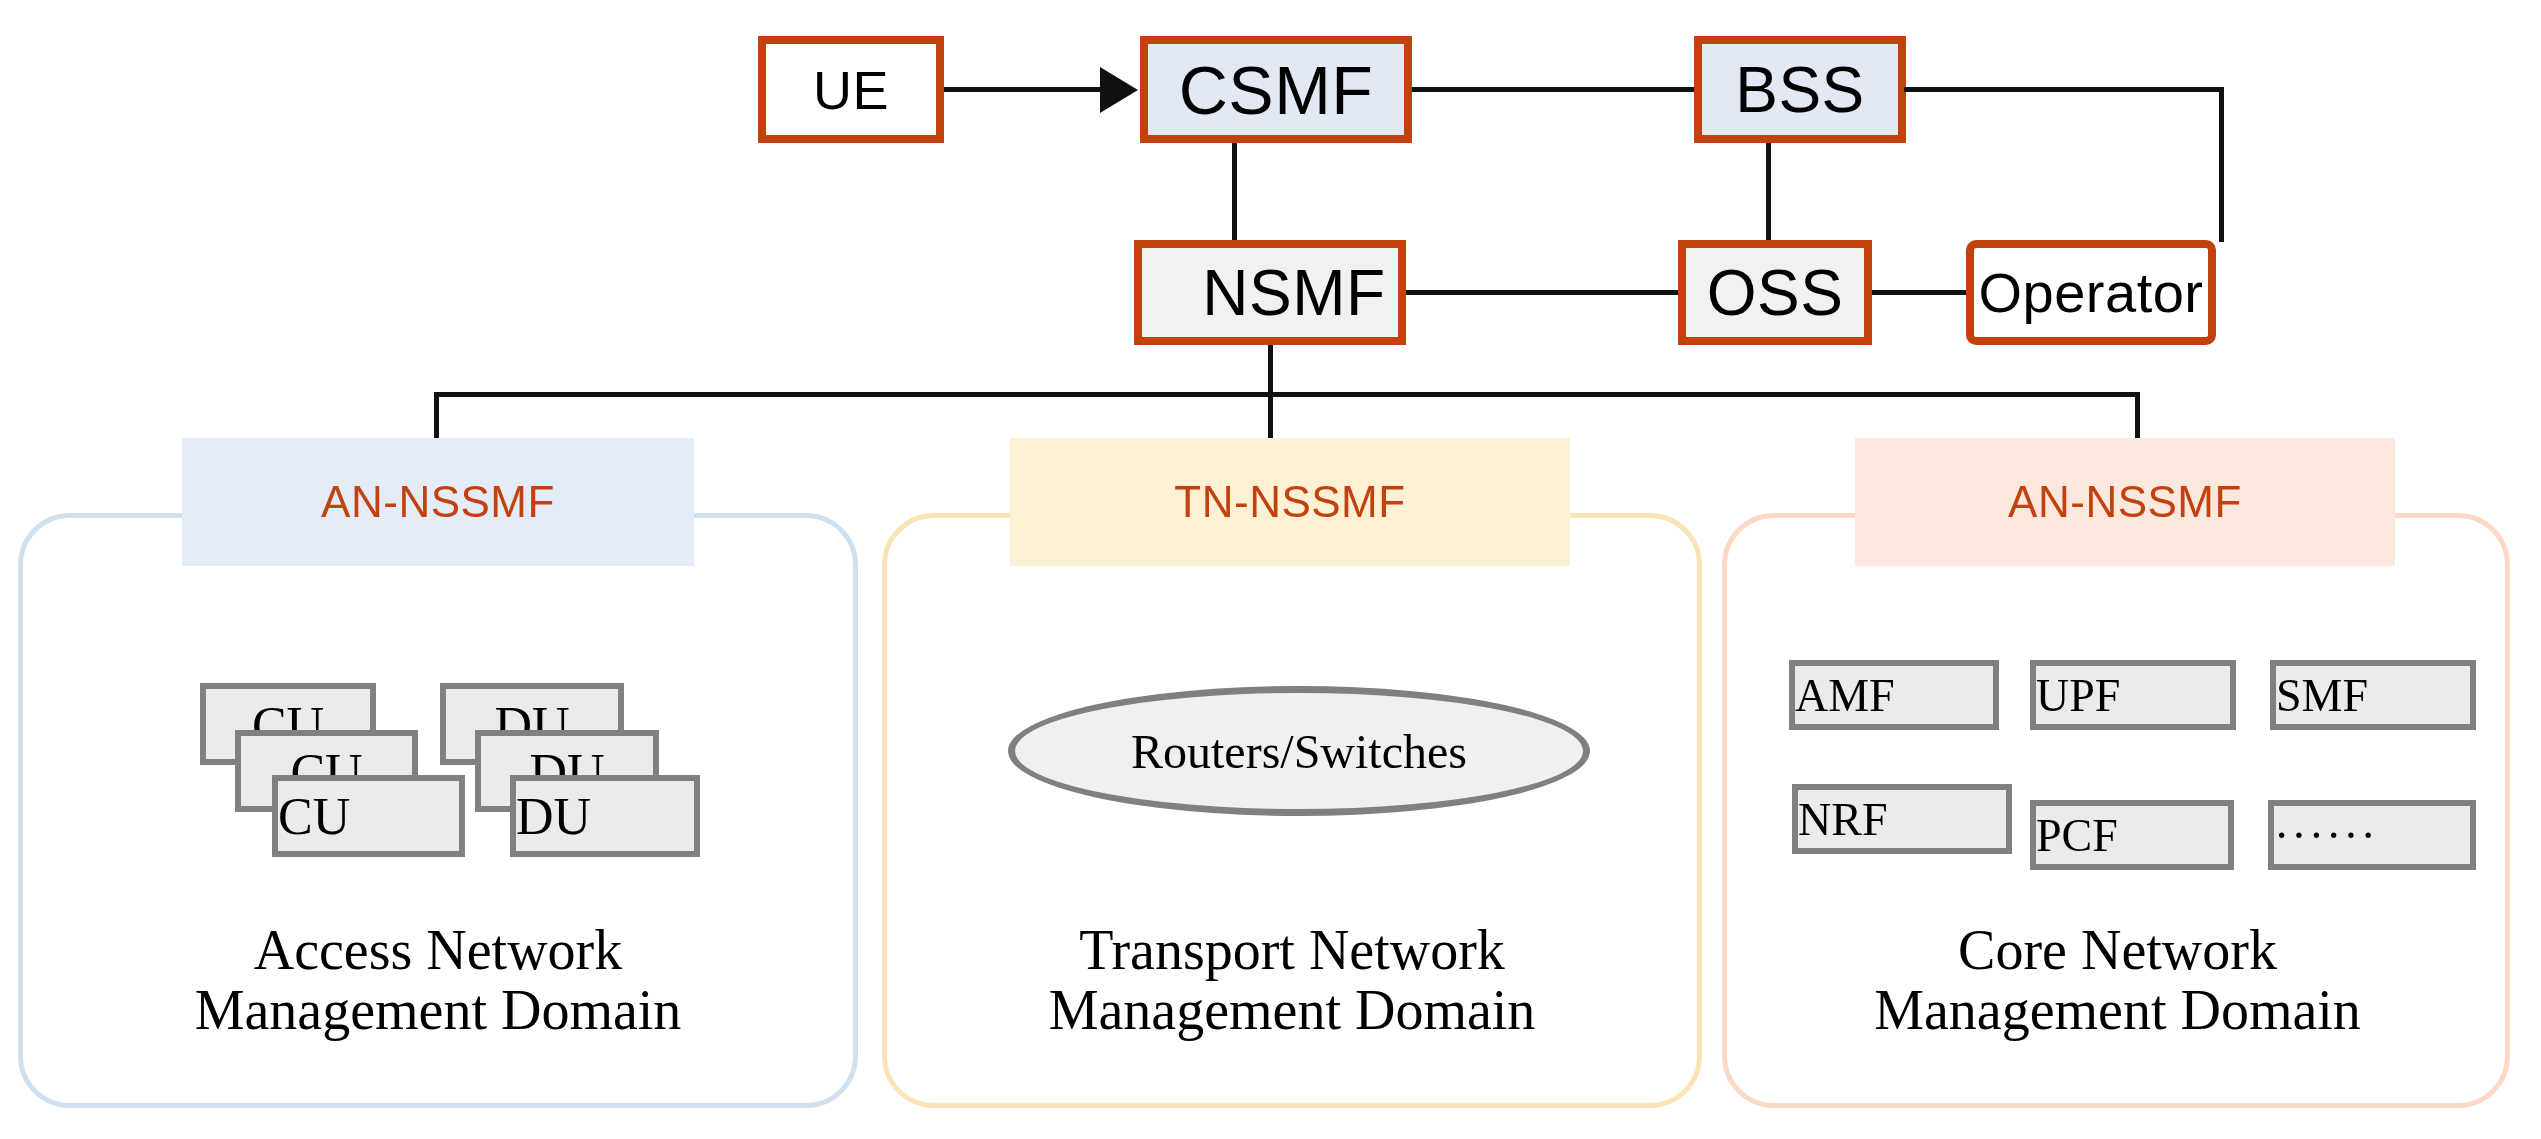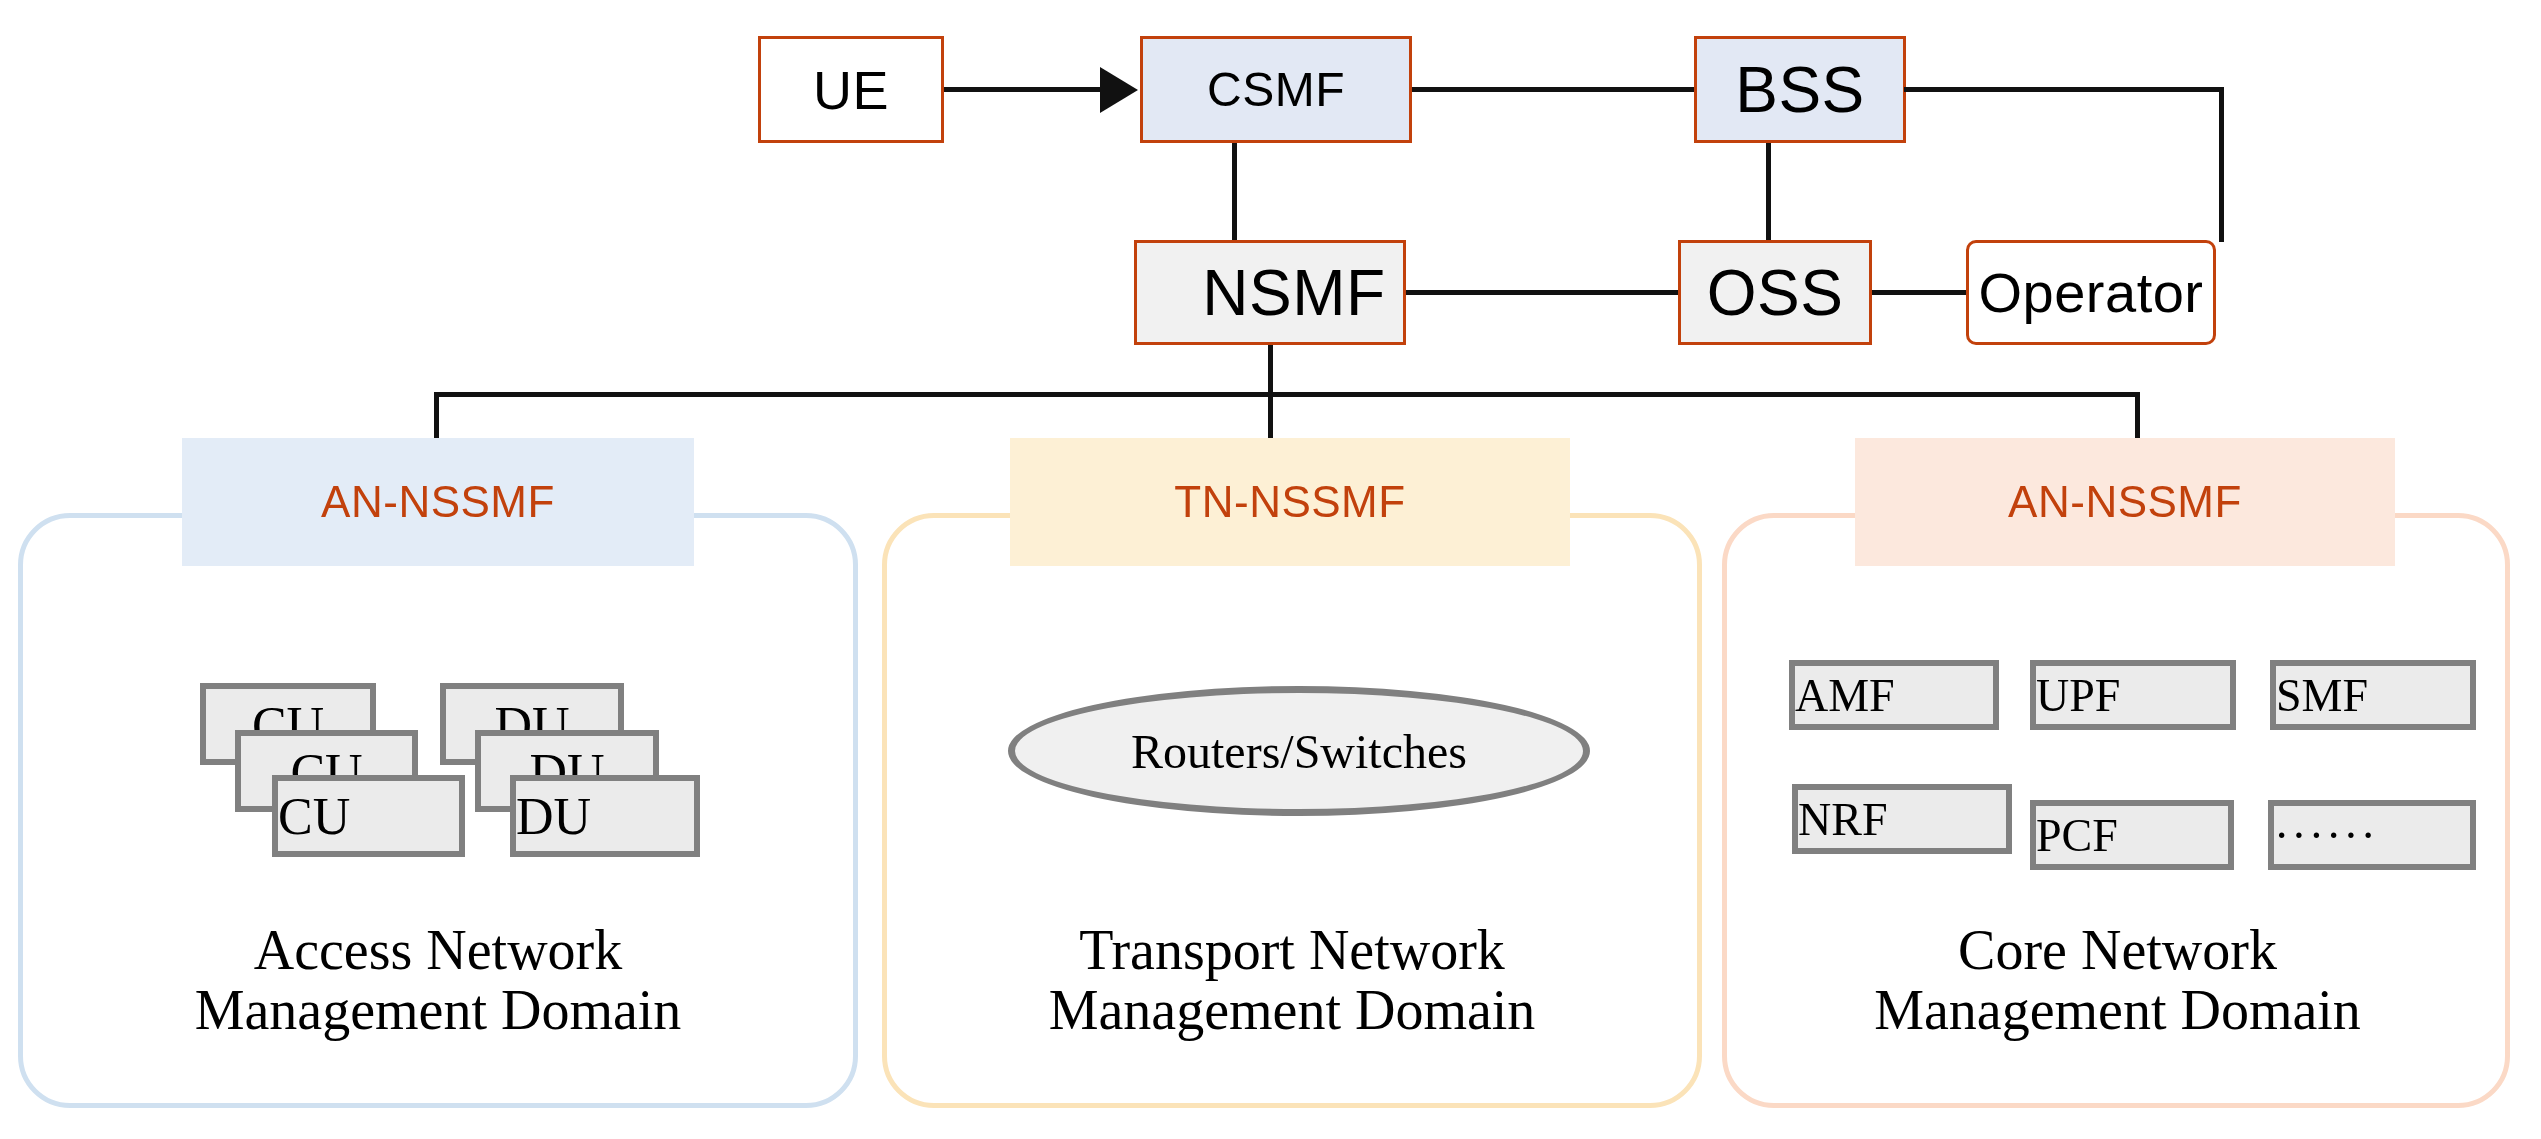--- a/index.html
+++ b/index.html
@@ -15,21 +15,21 @@
     width: 2541px;
     height: 1139px;
     background: #ffffff;
     overflow: hidden;
   }
 
   
   .node {
     position: absolute;
     box-sizing: border-box;
-    border: 3px solid #c2410c;
+    border: 8px solid #c2410c;
     display: flex;
     align-items: center;
     justify-content: center;
     font-family: "Liberation Sans", sans-serif;
     color: #000000;
     line-height: 1;
     letter-spacing: 0.5px;
   }
   .node-white { background: #ffffff; }
   .node-blue  { background: #e2e8f4; }
@@ -139,21 +139,21 @@
 
 <div id="stage">
 
   <div class="node node-white" style="left:758px; top:36px; width:186px; height:107px; font-size:54px;">
     <span>UE</span>
   </div>
 
   <div class="hline" style="left:944px; top:87px; width:160px;"></div>
   <div class="arrow-head" style="left:1100px; top:67px;"></div>
 
-  <div class="node node-blue" style="left:1140px; top:36px; width:272px; height:107px; font-size:48px;text-align:right;">
+  <div class="node node-blue" style="left:1140px; top:36px; width:272px; height:107px; font-size:68px;text-align:right;">
     <span>CSMF</span>
   </div>
 
   <div class="hline" style="left:1412px; top:87px; width:284px;"></div>
 
   <div class="node node-blue" style="left:1694px; top:36px; width:212px; height:107px; font-size:64px;">
     <span>BSS</span>
   </div>
 
   <div class="hline" style="left:1904px; top:87px; width:320px;"></div>

